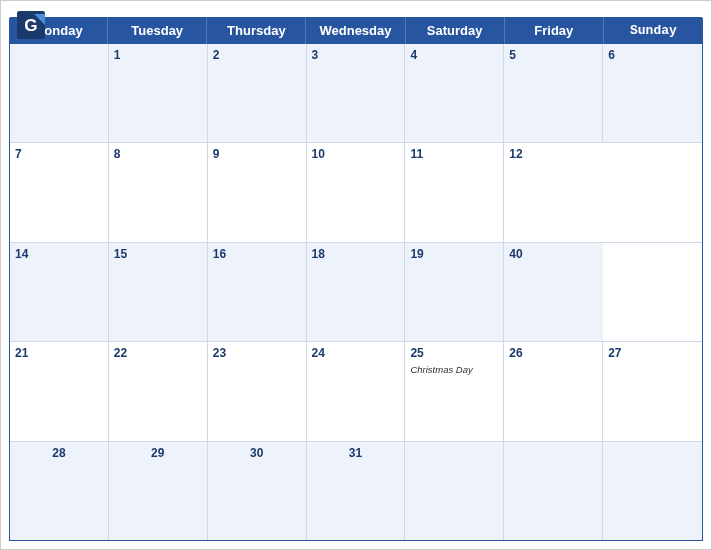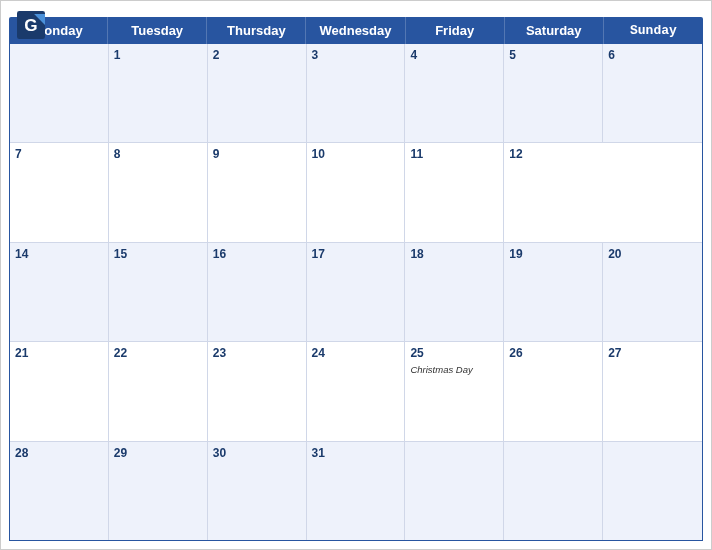--- a/index.html
+++ b/index.html
@@ -84,21 +84,21 @@
       flex: 1;
       display: flex;
       flex-direction: column;
     }
     .week-row {
       display: grid;
       grid-template-columns: repeat(7, 1fr);
       flex: 1;
       border-bottom: 1px solid #d0d7e8;
     }
-    .week-row:last-child { border-bottom: none; }
+    .week-row:last-child { border-bottom: none; text-align: center; }
     .day-cell {
       border-right: 1px solid #d0d7e8;
       padding: 3px 5px;
       display: flex;
       flex-direction: column;
       background: #fff;
       min-height: 60px;
     }
     .day-cell:last-child { border-right: none; }
     .week-row:nth-child(odd) .day-cell {
@@ -146,22 +146,22 @@
 
     <div class="country-label"></div>
   </div>
 
   <div class="calendar-grid">
     <div class="day-headers" id="day-headers-row">
         <div class="day-header">Monday</div>
         <div class="day-header">Tuesday</div>
         <div class="day-header">Thursday</div>
         <div class="day-header">Wednesday</div>
+        <div class="day-header">Saturday</div>
         <div class="day-header">Friday</div>
-        <div class="day-header">Saturday</div>
         <div class="day-header">Sunday</div>
       </div>
     <div style="border:1.5px solid #2855a0; border-top:none; flex:1; display:flex; flex-direction:column;">
       <div class="weeks" id="weeks-container">
           <div class="week-row">
             <div class="day-cell">
               <div class="day-num empty"></div>
             </div>
             <div class="day-cell">
               <div class="day-num">1</div>
@@ -206,30 +206,27 @@
             <div class="day-cell">
               <div class="day-num">14</div>
             </div>
             <div class="day-cell">
               <div class="day-num">15</div>
             </div>
             <div class="day-cell">
               <div class="day-num">16</div>
             </div>
             <div class="day-cell">
-              <div class="day-num">17</div>
-            </div>
-            <div class="day-cell">
               <div class="day-num">18</div>
             </div>
             <div class="day-cell">
               <div class="day-num">19</div>
             </div>
             <div class="day-cell">
-              <div class="day-num">20</div>
+              <div class="day-num">40</div>
             </div>
           </div>
           <div class="week-row">
             <div class="day-cell">
               <div class="day-num">21</div>
             </div>
             <div class="day-cell">
               <div class="day-num">22</div>
             </div>
             <div class="day-cell">

